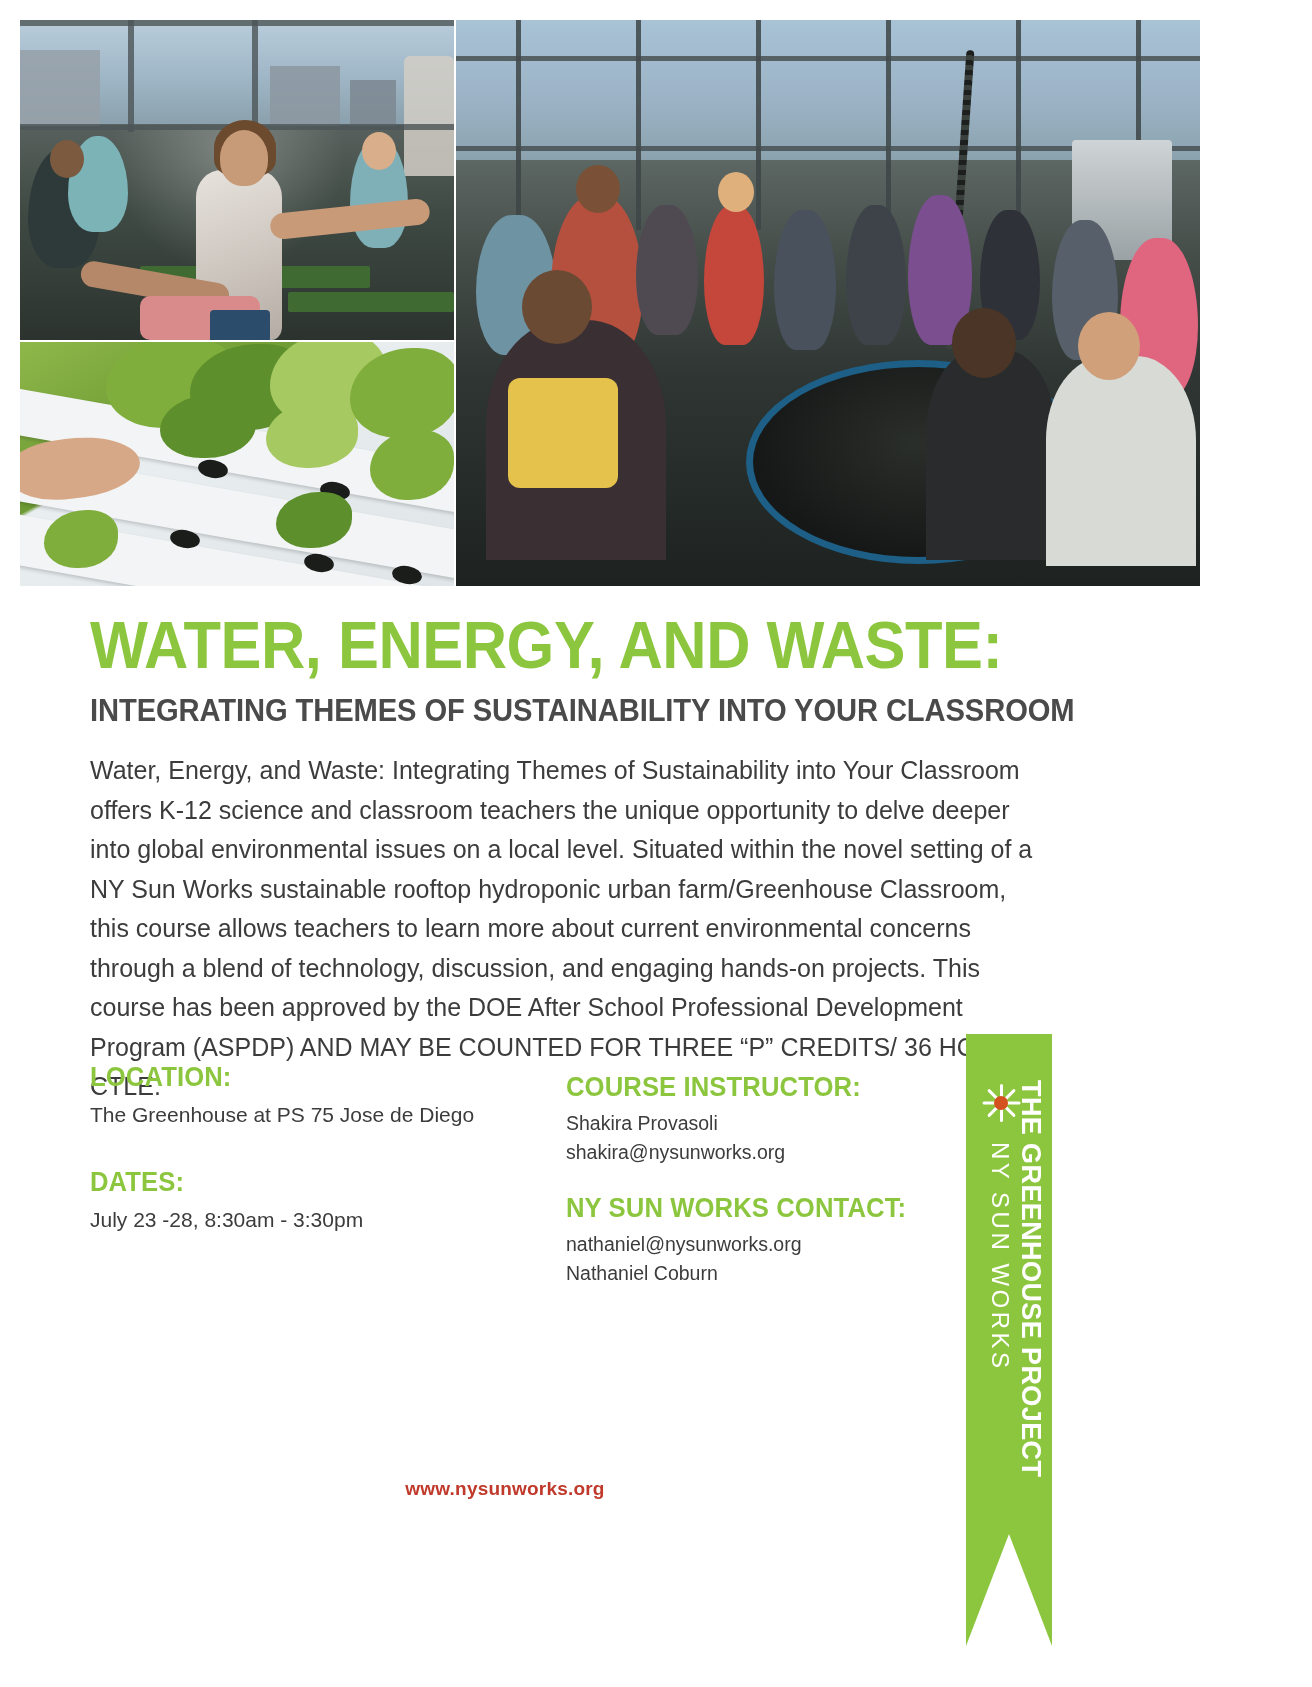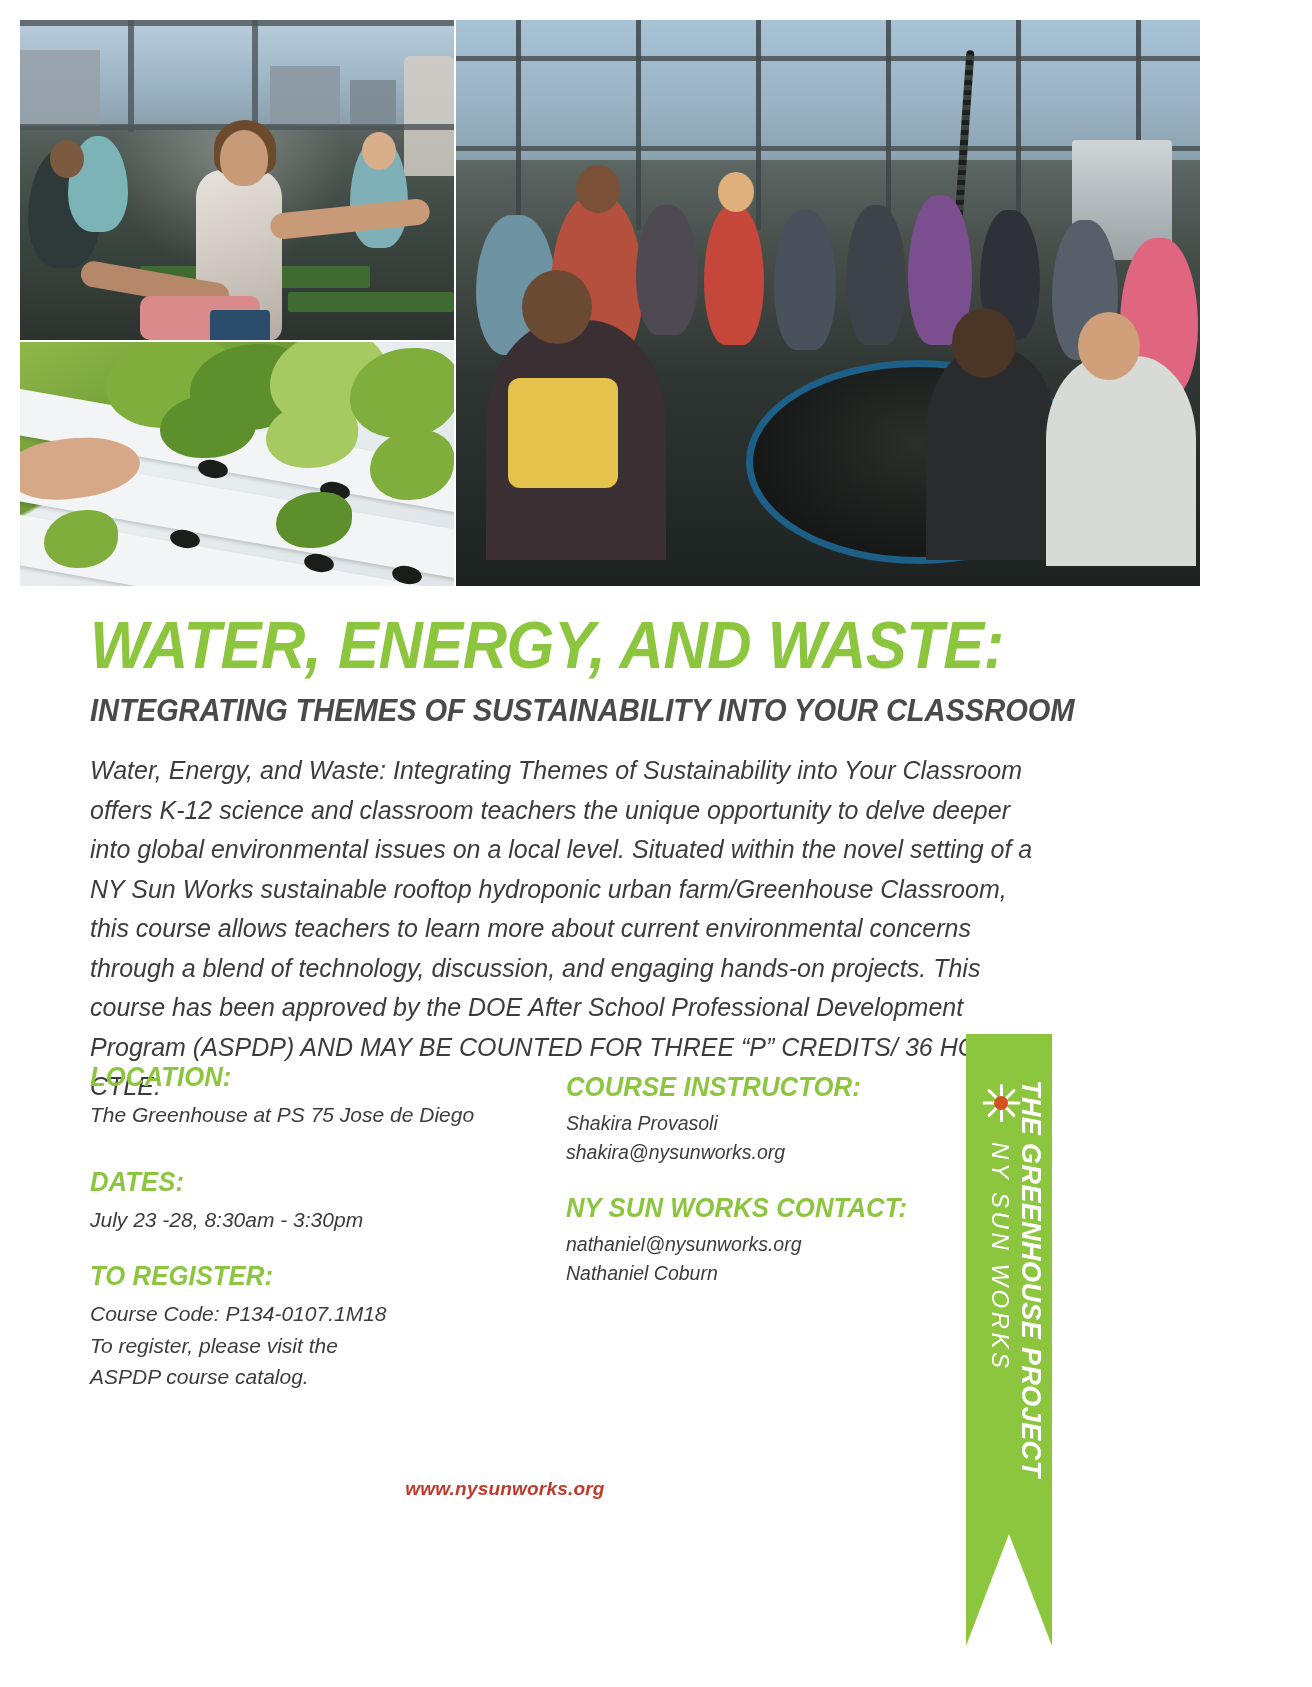--- a/index.html
+++ b/index.html
@@ -14,21 +14,20 @@
     color: #3a3a3a;
     position: relative;
     overflow: hidden;
   }
 
   .page {
     position: relative;
     width: 1160px;
     height: 1687px;
     background: #ffffff;
-    font-style: italic;
   }
 
   
   .collage {
     position: absolute;
     left: 20px;
     top: 20px;
     width: 1180px;
     height: 566px;
     display: grid;
@@ -391,26 +390,20 @@
         <div class="line big">The Greenhouse at PS 75 Jose de Diego</div>
       </div>
 
       <div class="spacer-sm"></div>
 
       <div class="block">
         <div class="heading">DATES:</div>
         <div class="line big">July 23 -28, 8:30am - 3:30pm</div>
       </div>
 
-      <div class="block">
-        <div class="heading">TO REGISTER:</div>
-        <div class="line big">Course Code: P134-0107.1M18</div>
-        <div class="line big">To register, please visit the</div>
-        <div class="line big">ASPDP course catalog.</div>
-      </div>
 
     </div>
 
     <div class="col">
 
 
       <div class="spacer-sm"></div>
 
       <div class="block">
         <div class="heading">COURSE INSTRUCTOR:</div>

